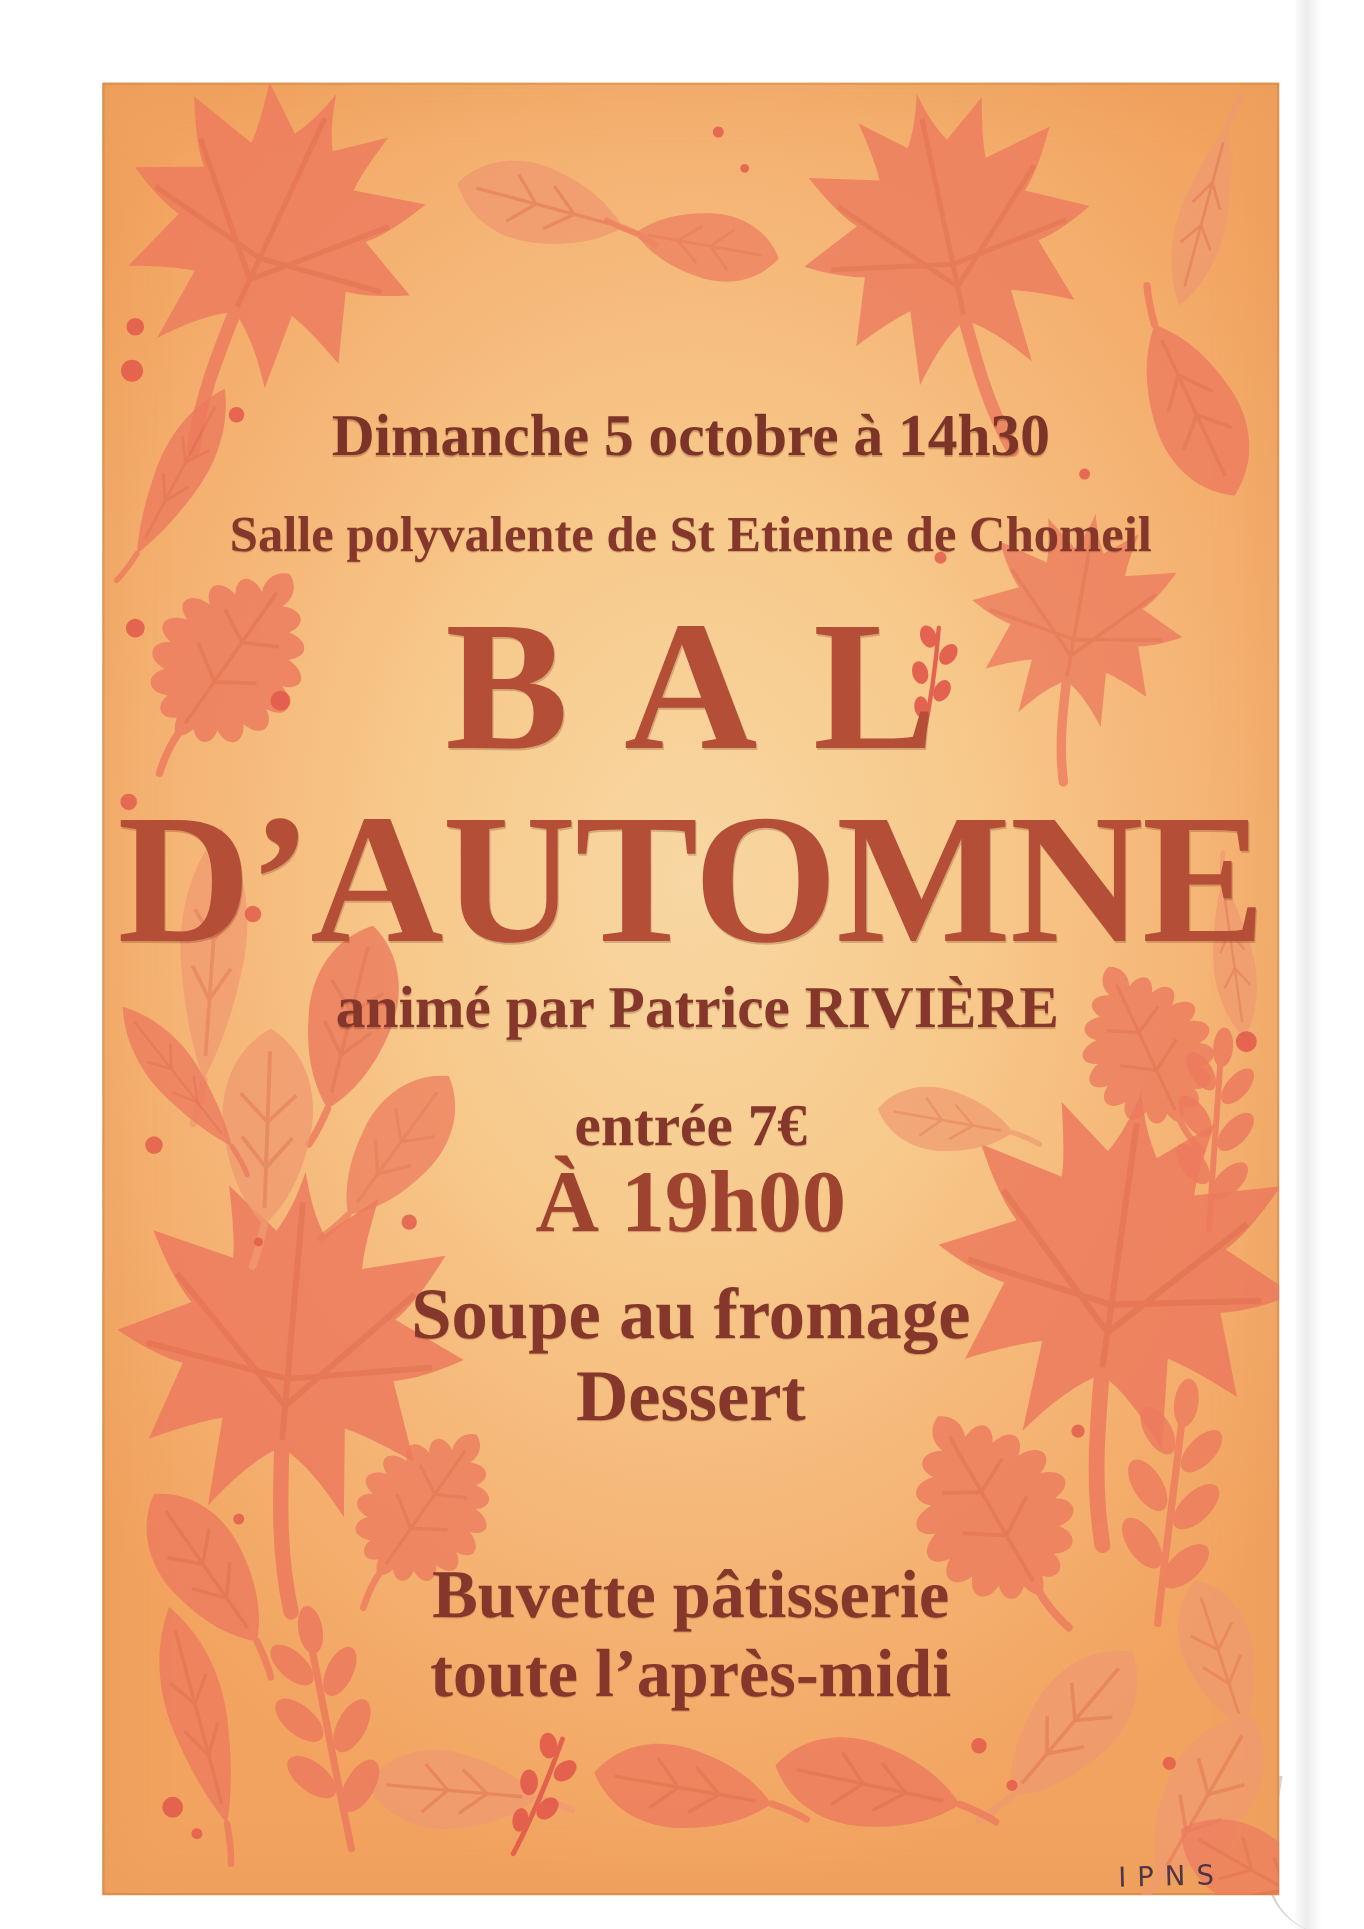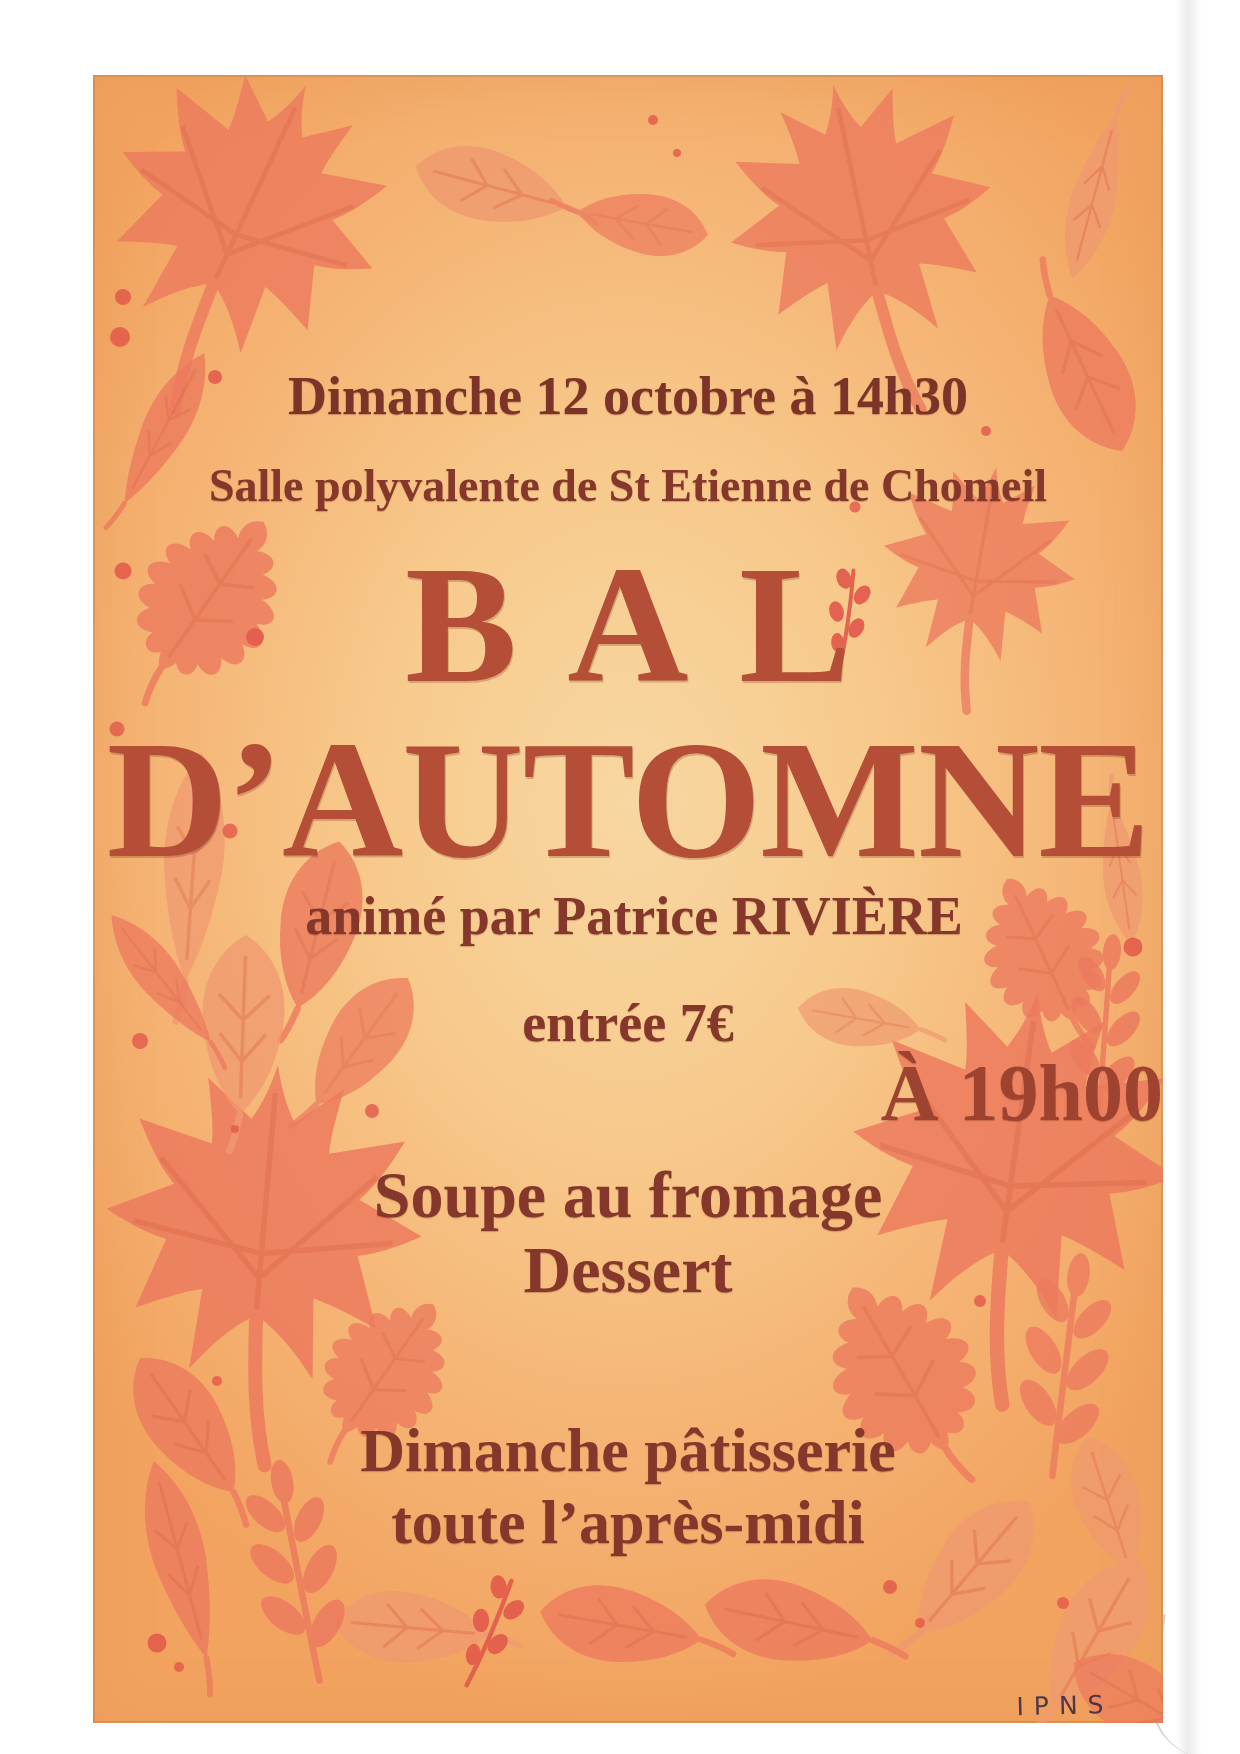--- a/index.html
+++ b/index.html
@@ -47,21 +47,21 @@
     position:absolute;left:0;right:0;text-align:center;line-height:1;
     font-weight:700;color:var(--body-text,#84372a);
     text-shadow:0 1px 1px rgba(95,30,12,.28);
   }
   .l-date   {top:294px;font-size:54px;color:#7d3428;}
   .l-venue  {top:388px;font-size:46px;}
   .l-title1 {top:465px;font-size:168px;letter-spacing:.30em;text-indent:.30em;color:var(--title-text,#b44e36);text-shadow:1px 2px 0 rgba(95,25,8,.22);}
   .l-title2 {top:640px;font-size:168px;letter-spacing:-1px;color:var(--title-text,#b44e36);text-shadow:1px 2px 0 rgba(95,25,8,.22);}
   .l-anim   {top:814px;font-size:54px;margin-left:12px;}
   .l-entry  {top:897px;font-size:54px;margin-top:24px;}
-  .l-time   {top:978px;font-size:80px;color:var(--time-text,#9e4330);text-align:right;}
+  .l-time   {top:978px;font-size:80px;color:var(--time-text,#9e4330);}
   .l-menu1  {top:1087px;font-size:66px;}
   .l-menu2  {top:1162px;font-size:66px;}
   .l-price  {top:1265px;font-size:56px;}
   .l-buv1   {top:1344px;font-size:62px;}
   .l-buv2   {top:1416px;font-size:62px;}
   .l-ipns{
     position:absolute;left:872px;top:1616px;width:200px;text-align:center;
     font-family:"DejaVu Sans","Liberation Sans",sans-serif;
     font-size:25px;font-weight:400;letter-spacing:10px;
     color:var(--ink-note,#3f2c44);transform:rotate(-1.5deg);opacity:.9;
@@ -180,28 +180,28 @@
       <use href="#dot" class="berry-red" opacity=".8" transform="translate(887,1226) scale(0.6)"></use>
       <use href="#dot" class="berry-red" opacity=".8" transform="translate(124,1306) scale(0.5)"></use>
       <use href="#dot" class="berry-red" opacity=".85" transform="translate(64,1568) scale(0.95)"></use>
       <use href="#dot" class="berry-red" opacity=".8" transform="translate(86,1592) scale(0.5)"></use>
       <use href="#dot" class="berry-red" opacity=".8" transform="translate(797,1512) scale(0.7)"></use>
       <use href="#dot" class="berry-red" opacity=".8" transform="translate(827,1548) scale(0.5)"></use>
       <use href="#dot" class="berry-red" opacity=".8" transform="translate(970,1528) scale(0.6)"></use>
     </svg>
 
     <div class="textlayer">
-      <div class="line l-date">Dimanche 12 octobre à 14h30</div>
+      <div class="line l-date">Dimanche 5 octobre à 14h30</div>
       <div class="line l-venue">Salle polyvalente de St Etienne de Chomeil</div>
       <div class="line l-title1">BAL</div>
       <div class="line l-title2">D’AUTOMNE</div>
       <div class="line l-anim">animé par Patrice RIVIÈRE</div>
       <div class="line l-entry">entrée 7€</div>
       <div class="line l-time">À 19h00</div>
       <div class="line l-menu1">Soupe au fromage</div>
       <div class="line l-menu2">Dessert</div>
-      <div class="line l-buv1">Dimanche pâtisserie</div>
+      <div class="line l-buv1">Buvette pâtisserie</div>
       <div class="line l-buv2">toute l’après-midi</div>
       <div class="l-ipns">IPNS</div>
     </div>
 
   </div>
 </div>
 
 </body></html>

